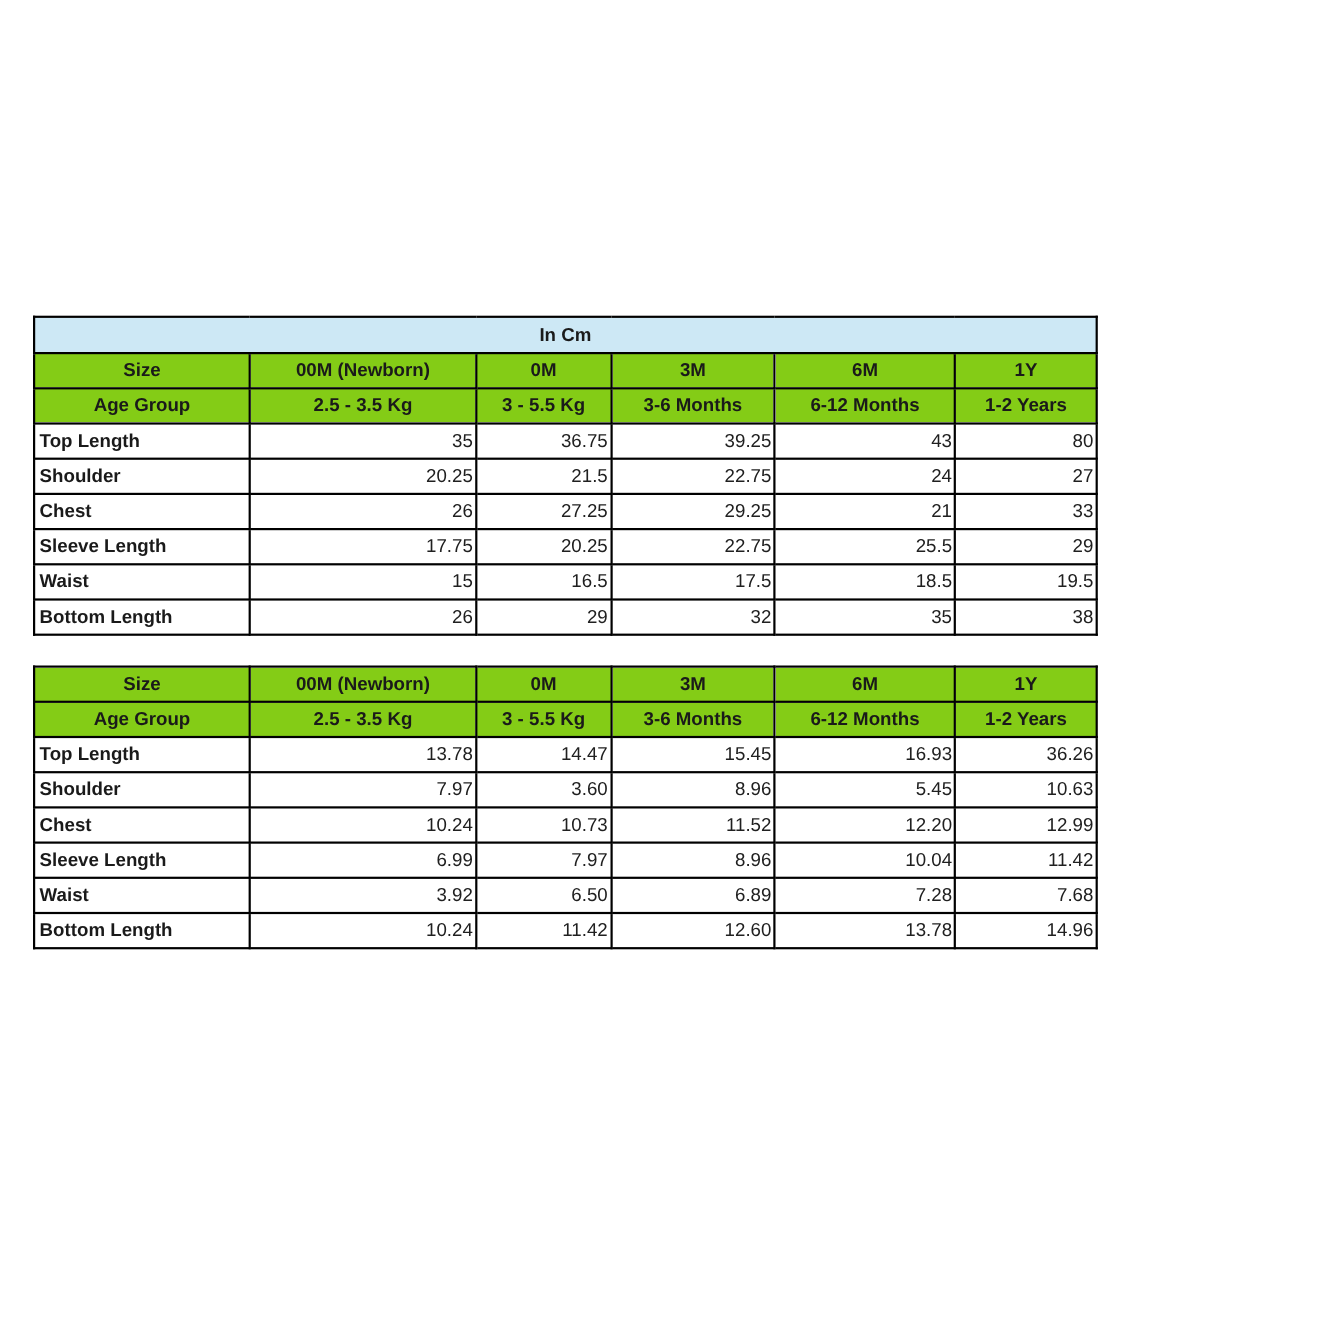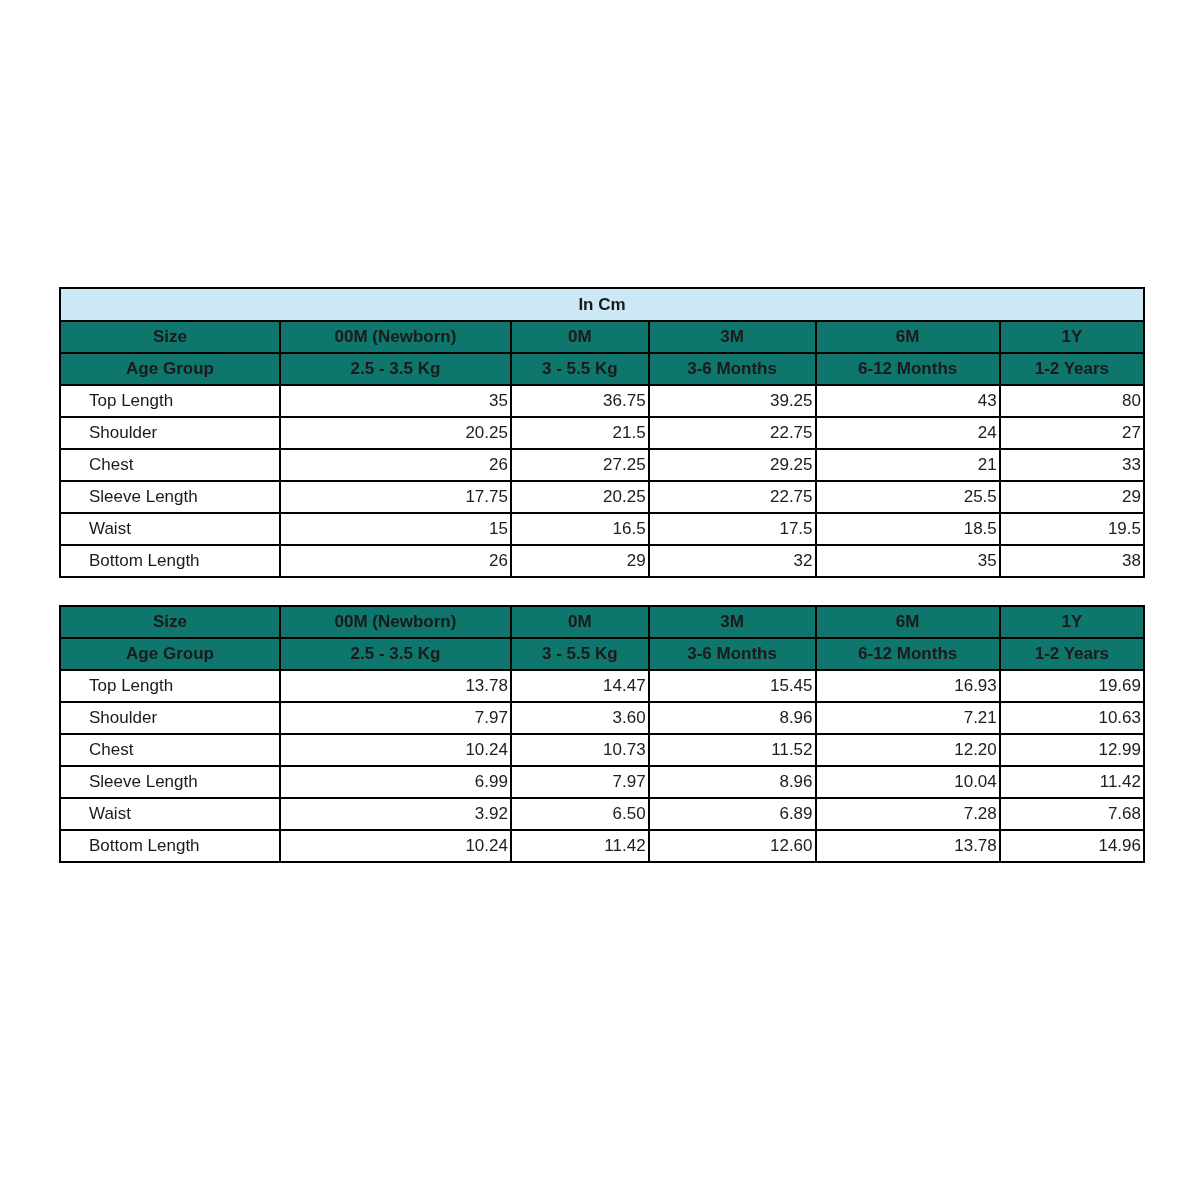--- a/index.html
+++ b/index.html
@@ -6,22 +6,22 @@
     margin: 0;
     padding: 0;
     width: 1200px;
     height: 1200px;
     background: #ffffff;
     font-family: "Liberation Sans", sans-serif;
     color: #1a1a1a;
   }
   .table-wrap {
     position: absolute;
-    left: 59px;
-    width: 1086px;
+    left: 30px;
+    width: 968px;
   }
   #table-cm-wrap   { top: 287px; }
   #table-inch-wrap { top: 605px; }
 
   table.size-table {
     border-collapse: collapse;
     table-layout: fixed;
     width: 100%;
   }
   table.size-table td {
@@ -34,27 +34,27 @@
     white-space: nowrap;
     overflow: hidden;
   }
   tr.title-row td {
     background: #cde8f5;
     font-weight: bold;
     height: 31px;
     font-size: 17px;
   }
   tr.header-row td {
-    background: #0f766e;
+    background: #84cc16;
     font-weight: bold;
   }
   tr.data-row td.row-label {
     text-align: left;
-    padding-left: 28px;
-    font-weight: normal;
+    padding-left: 4px;
+    font-weight: bold;
   }
   tr.data-row td.val {
     font-weight: normal;
     color: #202020;
     text-align: right;
   }
   col.c-label { width: 20.3%; }
   col.c-00m   { width: 21.3%; }
   col.c-0m    { width: 12.7%; }
   col.c-3m    { width: 15.4%; }
@@ -172,28 +172,28 @@
         <td>3-6 Months</td>
         <td>6-12 Months</td>
         <td>1-2 Years</td>
       </tr>
       <tr class="data-row">
         <td class="row-label">Top Length</td>
         <td class="val">13.78</td>
         <td class="val">14.47</td>
         <td class="val">15.45</td>
         <td class="val">16.93</td>
-        <td class="val">19.69</td>
+        <td class="val">36.26</td>
       </tr>
       <tr class="data-row">
         <td class="row-label">Shoulder</td>
         <td class="val">7.97</td>
         <td class="val">3.60</td>
         <td class="val">8.96</td>
-        <td class="val">7.21</td>
+        <td class="val">5.45</td>
         <td class="val">10.63</td>
       </tr>
       <tr class="data-row">
         <td class="row-label">Chest</td>
         <td class="val">10.24</td>
         <td class="val">10.73</td>
         <td class="val">11.52</td>
         <td class="val">12.20</td>
         <td class="val">12.99</td>
       </tr>

